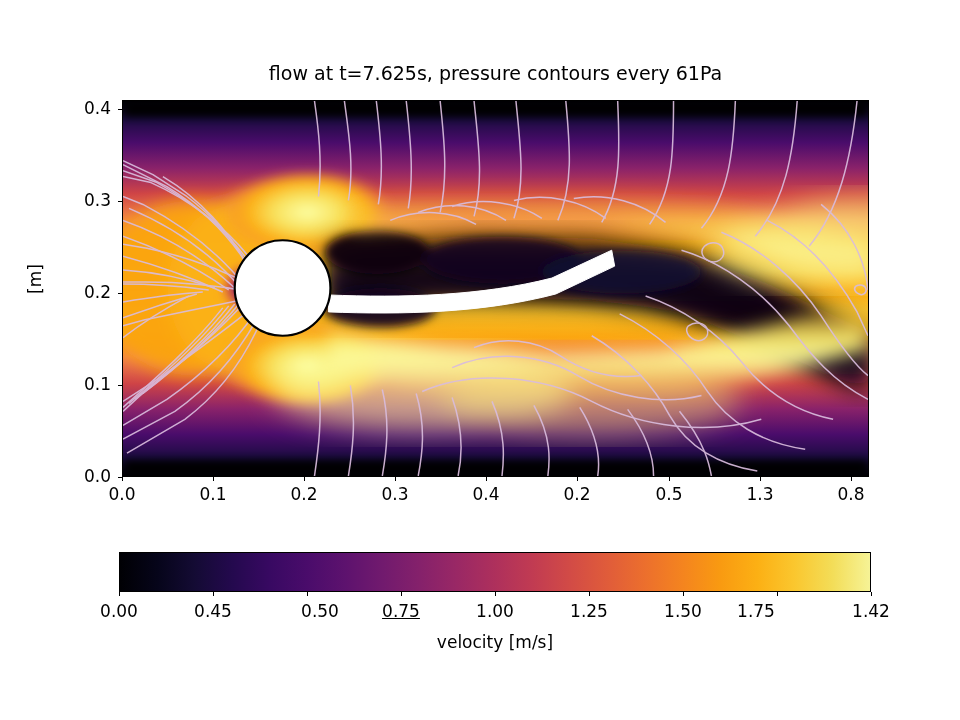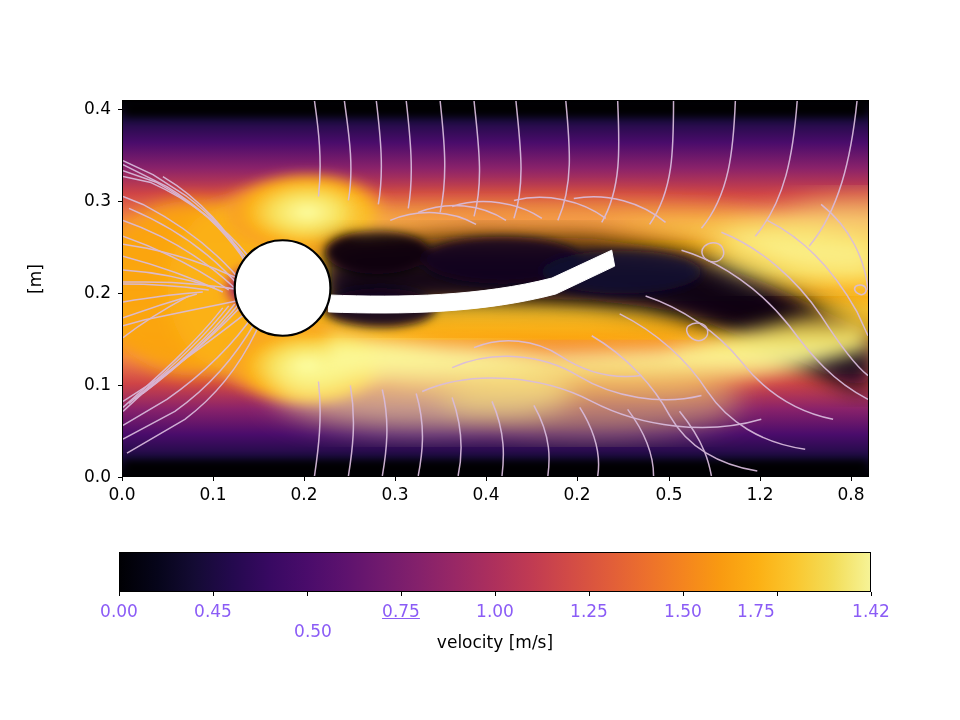--- a/index.html
+++ b/index.html
@@ -50,33 +50,34 @@
     background:linear-gradient(to right,
       #000004 0%,  #06051a 5%,  #140b34 10%, #24094e 15%,
       #380962 20%, #4a0c6b 25%, #5d126e 30%, #711a6e 35%,
       #85216b 40%, #9a2865 45%, #ae305c 50%, #c13b52 55%,
       #d24b46 60%, #e05c3a 65%, #ec6f2d 70%, #f4841f 75%,
       #f99a11 80%, #fcb014 85%, #fac72f 90%, #f3dd58 95%,
       #f6f396 100%);
   }
   .cbtick{position:absolute;background:#000;width:1.1px;height:4px;top:592px;}
   .cbticklabel{
-    position:absolute;font-size:17px;color:#8b5cf6;text-align:center;
+    position:absolute;font-size:17px;color:#000000;text-align:center;
     width:80px;margin-left:-40px;top:601px;
   }
   #cblabel{
     position:absolute;left:119px;top:632px;width:752px;
     text-align:center;font-size:17px;color:#000;
   }
 </style>
 </head>
 <body>
 
 <div id="figure">
 
+  <div id="title">flow at t=7.625s, pressure contours every 61Pa</div>
 
   <div id="axes">
     <div id="field">
       <svg viewBox="0 0 747 377" preserveAspectRatio="none">
         <defs>
 
           <linearGradient id="gWallTop" x1="0" y1="0" x2="0" y2="1">
             <stop offset="0%" stop-color="#000004"></stop>
             <stop offset="12%" stop-color="#1b0c41"></stop>
             <stop offset="28%" stop-color="#4a0c6b"></stop>
@@ -307,21 +308,21 @@
     <div class="tick xtick" style="left:760px;top:477px;"></div>
     <div class="tick xtick" style="left:851px;top:477px;"></div>
 
     <div class="xticklabel" style="left:122px;">0.0</div>
     <div class="xticklabel" style="left:213px;">0.1</div>
     <div class="xticklabel" style="left:304px;">0.2</div>
     <div class="xticklabel" style="left:395px;">0.3</div>
     <div class="xticklabel" style="left:486px;">0.4</div>
     <div class="xticklabel" style="left:577px;">0.2</div>
     <div class="xticklabel" style="left:669px;">0.5</div>
-    <div class="xticklabel" style="left:760px;">1.2</div>
+    <div class="xticklabel" style="left:760px;">1.3</div>
     <div class="xticklabel" style="left:851px;">0.8</div>
   </div>
 
   <div>
     <div class="tick ytick" style="left:118px;top:477px;"></div>
     <div class="tick ytick" style="left:118px;top:385px;"></div>
     <div class="tick ytick" style="left:118px;top:293px;"></div>
     <div class="tick ytick" style="left:118px;top:201px;"></div>
     <div class="tick ytick" style="left:118px;top:109px;"></div>
 
@@ -342,21 +343,21 @@
     <div class="cbtick" style="left:307px;"></div>
     <div class="cbtick" style="left:401px;"></div>
     <div class="cbtick" style="left:495px;"></div>
     <div class="cbtick" style="left:589px;"></div>
     <div class="cbtick" style="left:683px;"></div>
     <div class="cbtick" style="left:777px;"></div>
     <div class="cbtick" style="left:871px;"></div>
 
     <div class="cbticklabel" style="left:119px;">0.00</div>
     <div class="cbticklabel" style="left:213px;">0.45</div>
-    <div class="cbticklabel" style="left:313px;margin-top:20px;">0.50</div>
+    <div class="cbticklabel" style="left:320px;">0.50</div>
     <div class="cbticklabel" style="left:401px;text-decoration:underline;">0.75</div>
     <div class="cbticklabel" style="left:495px;">1.00</div>
     <div class="cbticklabel" style="left:589px;">1.25</div>
     <div class="cbticklabel" style="left:683px;">1.50</div>
     <div class="cbticklabel" style="left:756px;">1.75</div>
     <div class="cbticklabel" style="left:871px;">1.42</div>
 
     <div id="cblabel">velocity [m/s]</div>
   </div>
 

